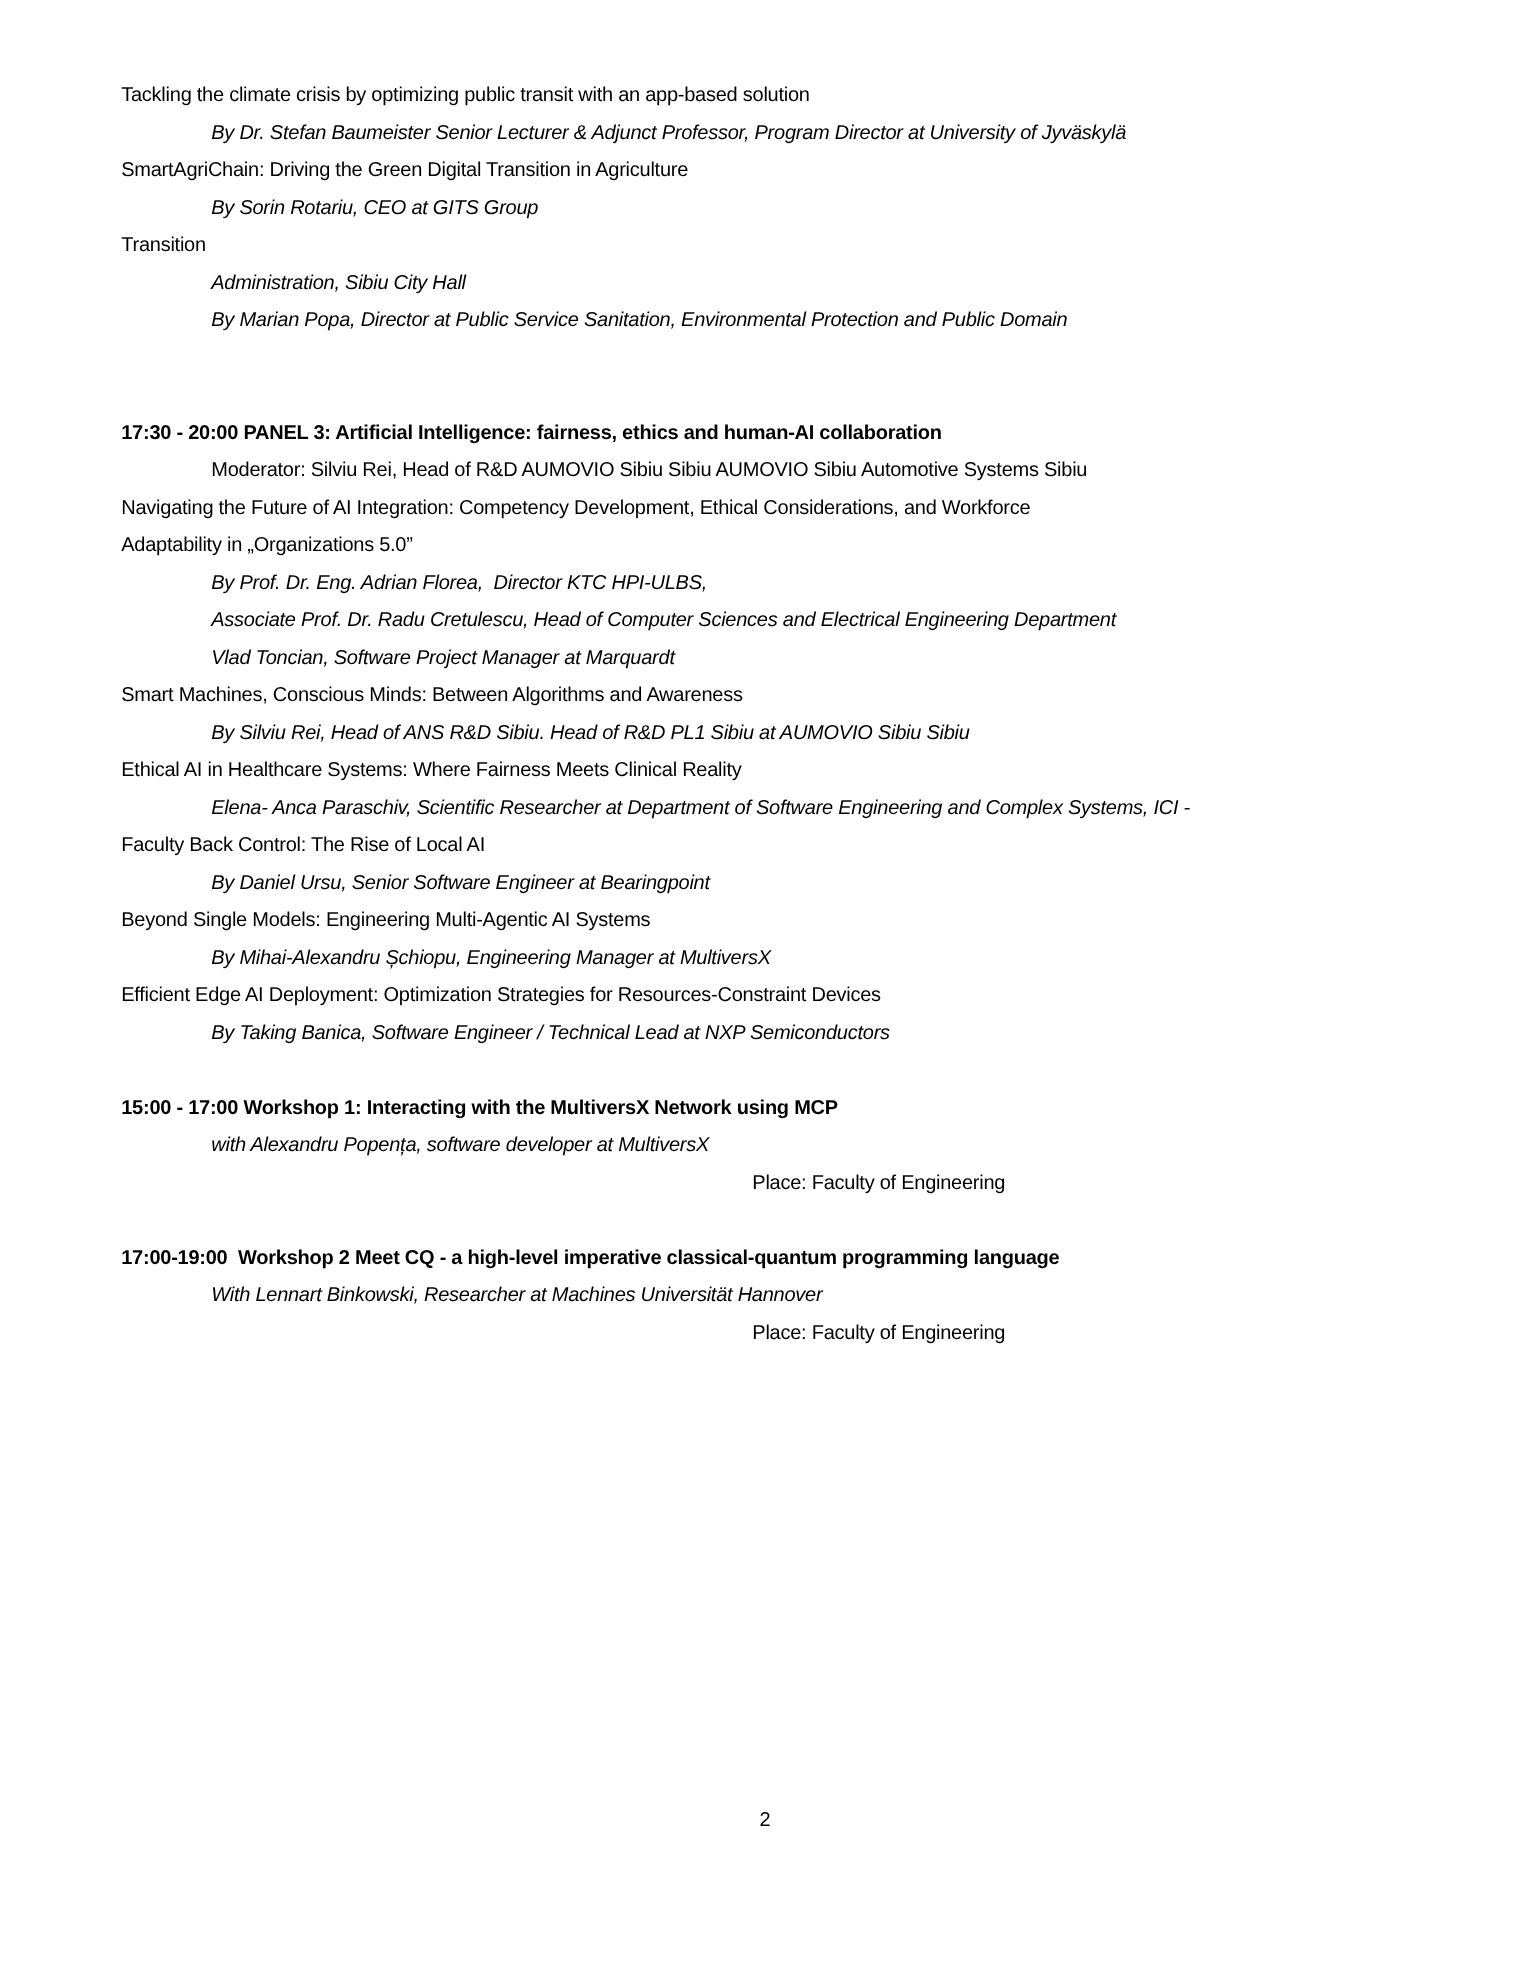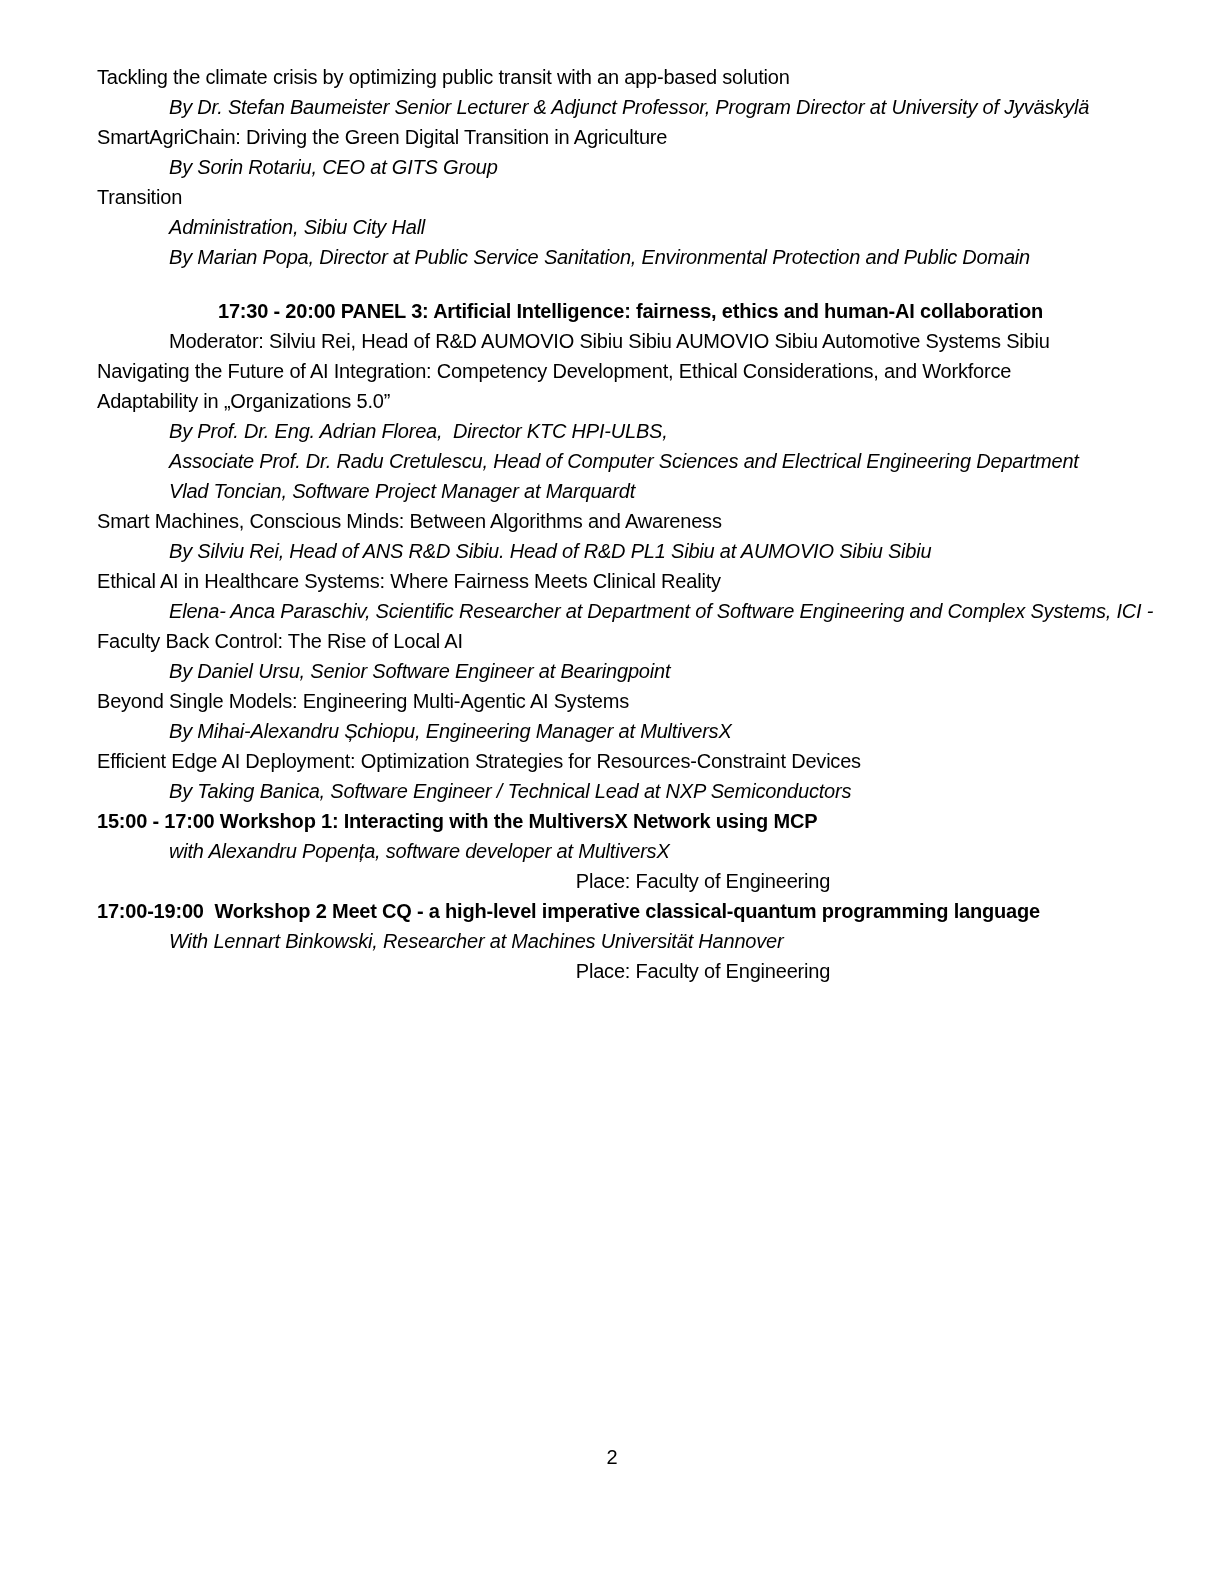--- a/index.html
+++ b/index.html
@@ -7,41 +7,41 @@
     padding: 0;
     background: #ffffff;
   }
   .page {
     position: relative;
     width: 1224px;
     height: 1584px;
     background: #ffffff;
     color: #000000;
     font-family: "Liberation Sans", "DejaVu Sans", sans-serif;
-    font-size: 20px;
+    font-size: 16px;
     letter-spacing: -0.2px;
     overflow: hidden;
   }
   .content {
     position: absolute;
     top: 62px;
     left: 97px;
     right: 60px;
   }
   .ln {
     line-height: 30px;
     white-space: pre;
   }
   .ind1 { padding-left: 72px; }
   .ind2 { padding-left: 145px; text-align: center; }
   .speaker { font-style: italic; }
   .heading { font-weight: bold; }
   .moderator { font-weight: normal; }
-  .gap1 { }
-  .gap2 { margin-top: 24px; text-align: center; }
+  .gap1 { margin-top: 30px; }
+  .gap2 { margin-top: 60px; }
   .footer {
     position: absolute;
     top: 1442px;
     left: 0;
     width: 100%;
     text-align: center;
     line-height: 30px;
   }
 </style>
 </head>

